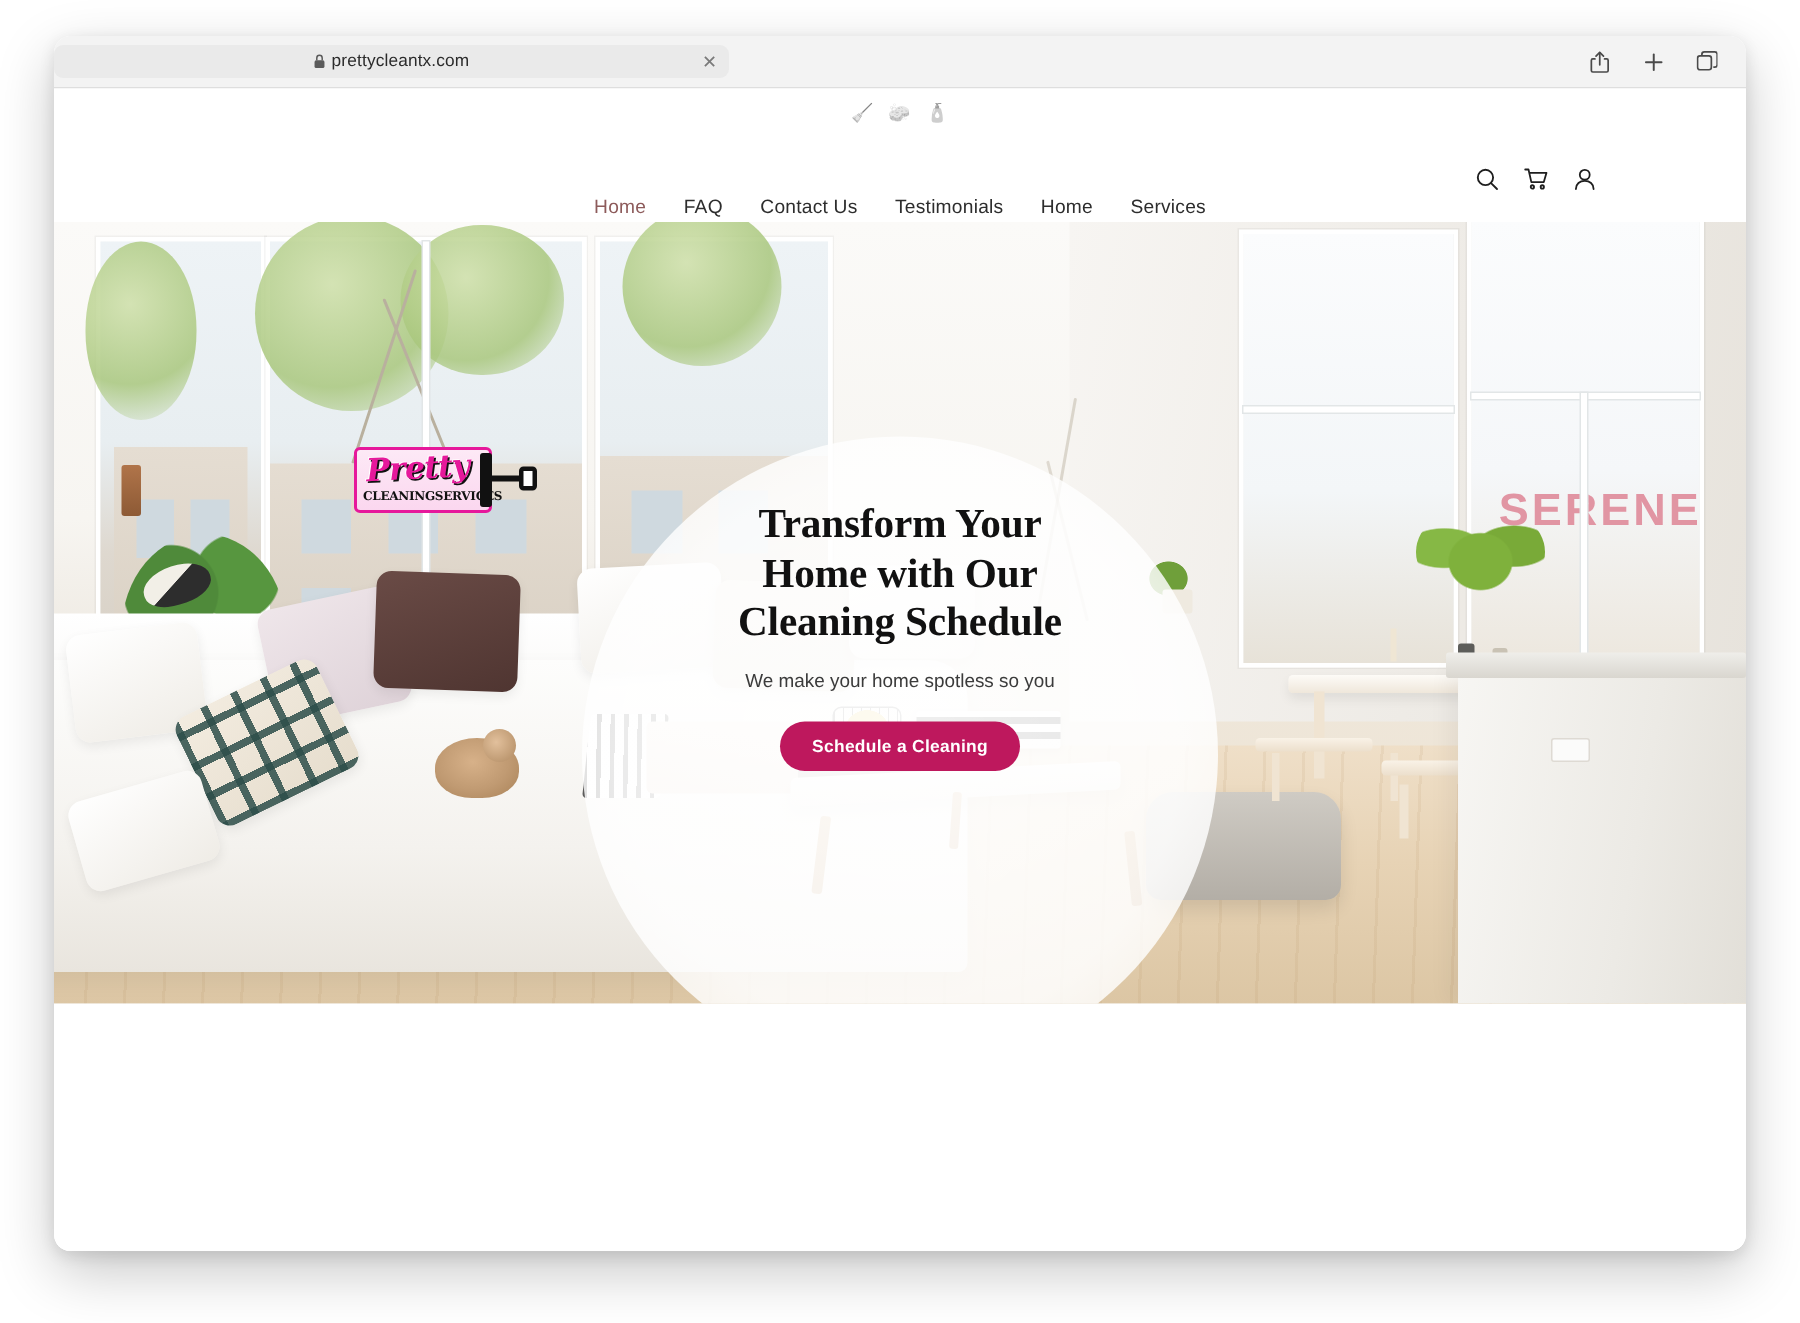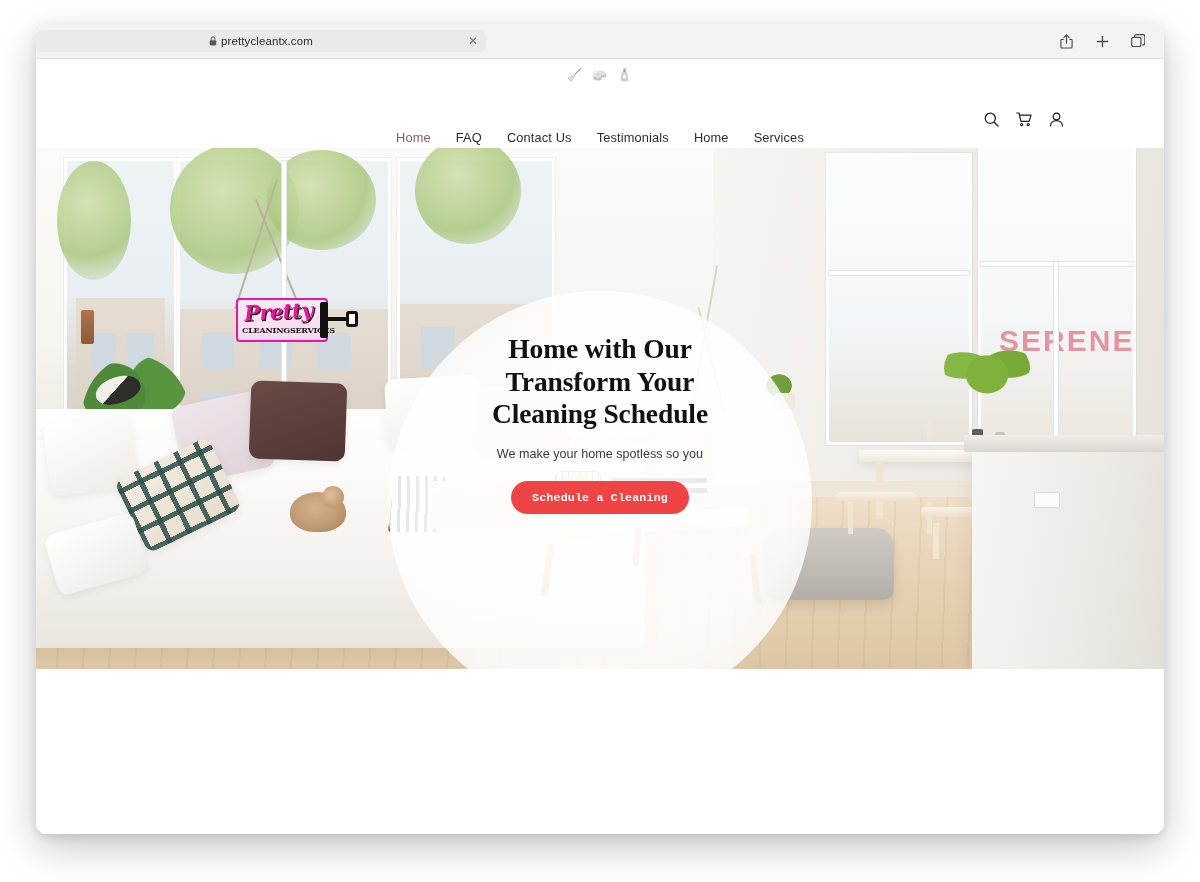--- a/index.html
+++ b/index.html
@@ -382,30 +382,30 @@
   }
   .hero-sub {
     margin-top: 14px;
     font-size: 12.6px;
     line-height: 1.55;
     color: #3b3b3b;
   }
   .hero-cta {
     display: inline-block;
     margin-top: 16px;
-    background: #ef4444;
+    background: #be185d;
     color: #ffffff;
     font-size: 11.6px;
     font-weight: bold;
     letter-spacing: .2px;
     padding: 10px 21px;
     border-radius: 20px;
     border: none;
     cursor: pointer;
-    font-family: Liberation Mono, monospace;
+    font-family: Liberation Sans, sans-serif;
   }
 
   
   .logo {
     position: absolute;
     left: 200px;
     top: 148px;
     width: 122px;
     height: 48px;
     z-index: 4;
@@ -782,22 +782,22 @@
 
         <div class="island" style="left:83%; top:57%; right:0; bottom:0;"></div>
         <div class="island-top" style="left:82.3%; top:55%; right:0; height:3.4%;"></div>
         <div class="outlet" style="left:88.5%; top:66%;"></div>
 
         <div class="hero-circle"></div>
       </div>
 
       <div class="hero-content">
         <div class="hero-title">
+          <div>Transform Your</div>
           <div>Home with Our</div>
-          <div>Transform Your</div>
           <div>Cleaning Schedule</div>
         </div>
         <div class="hero-sub">
           <div>We make your home spotless so you</div>
         </div>
         <button class="hero-cta">Schedule a Cleaning</button>
       </div>
 
       <div class="logo">
         <div class="logo-plate"></div>

